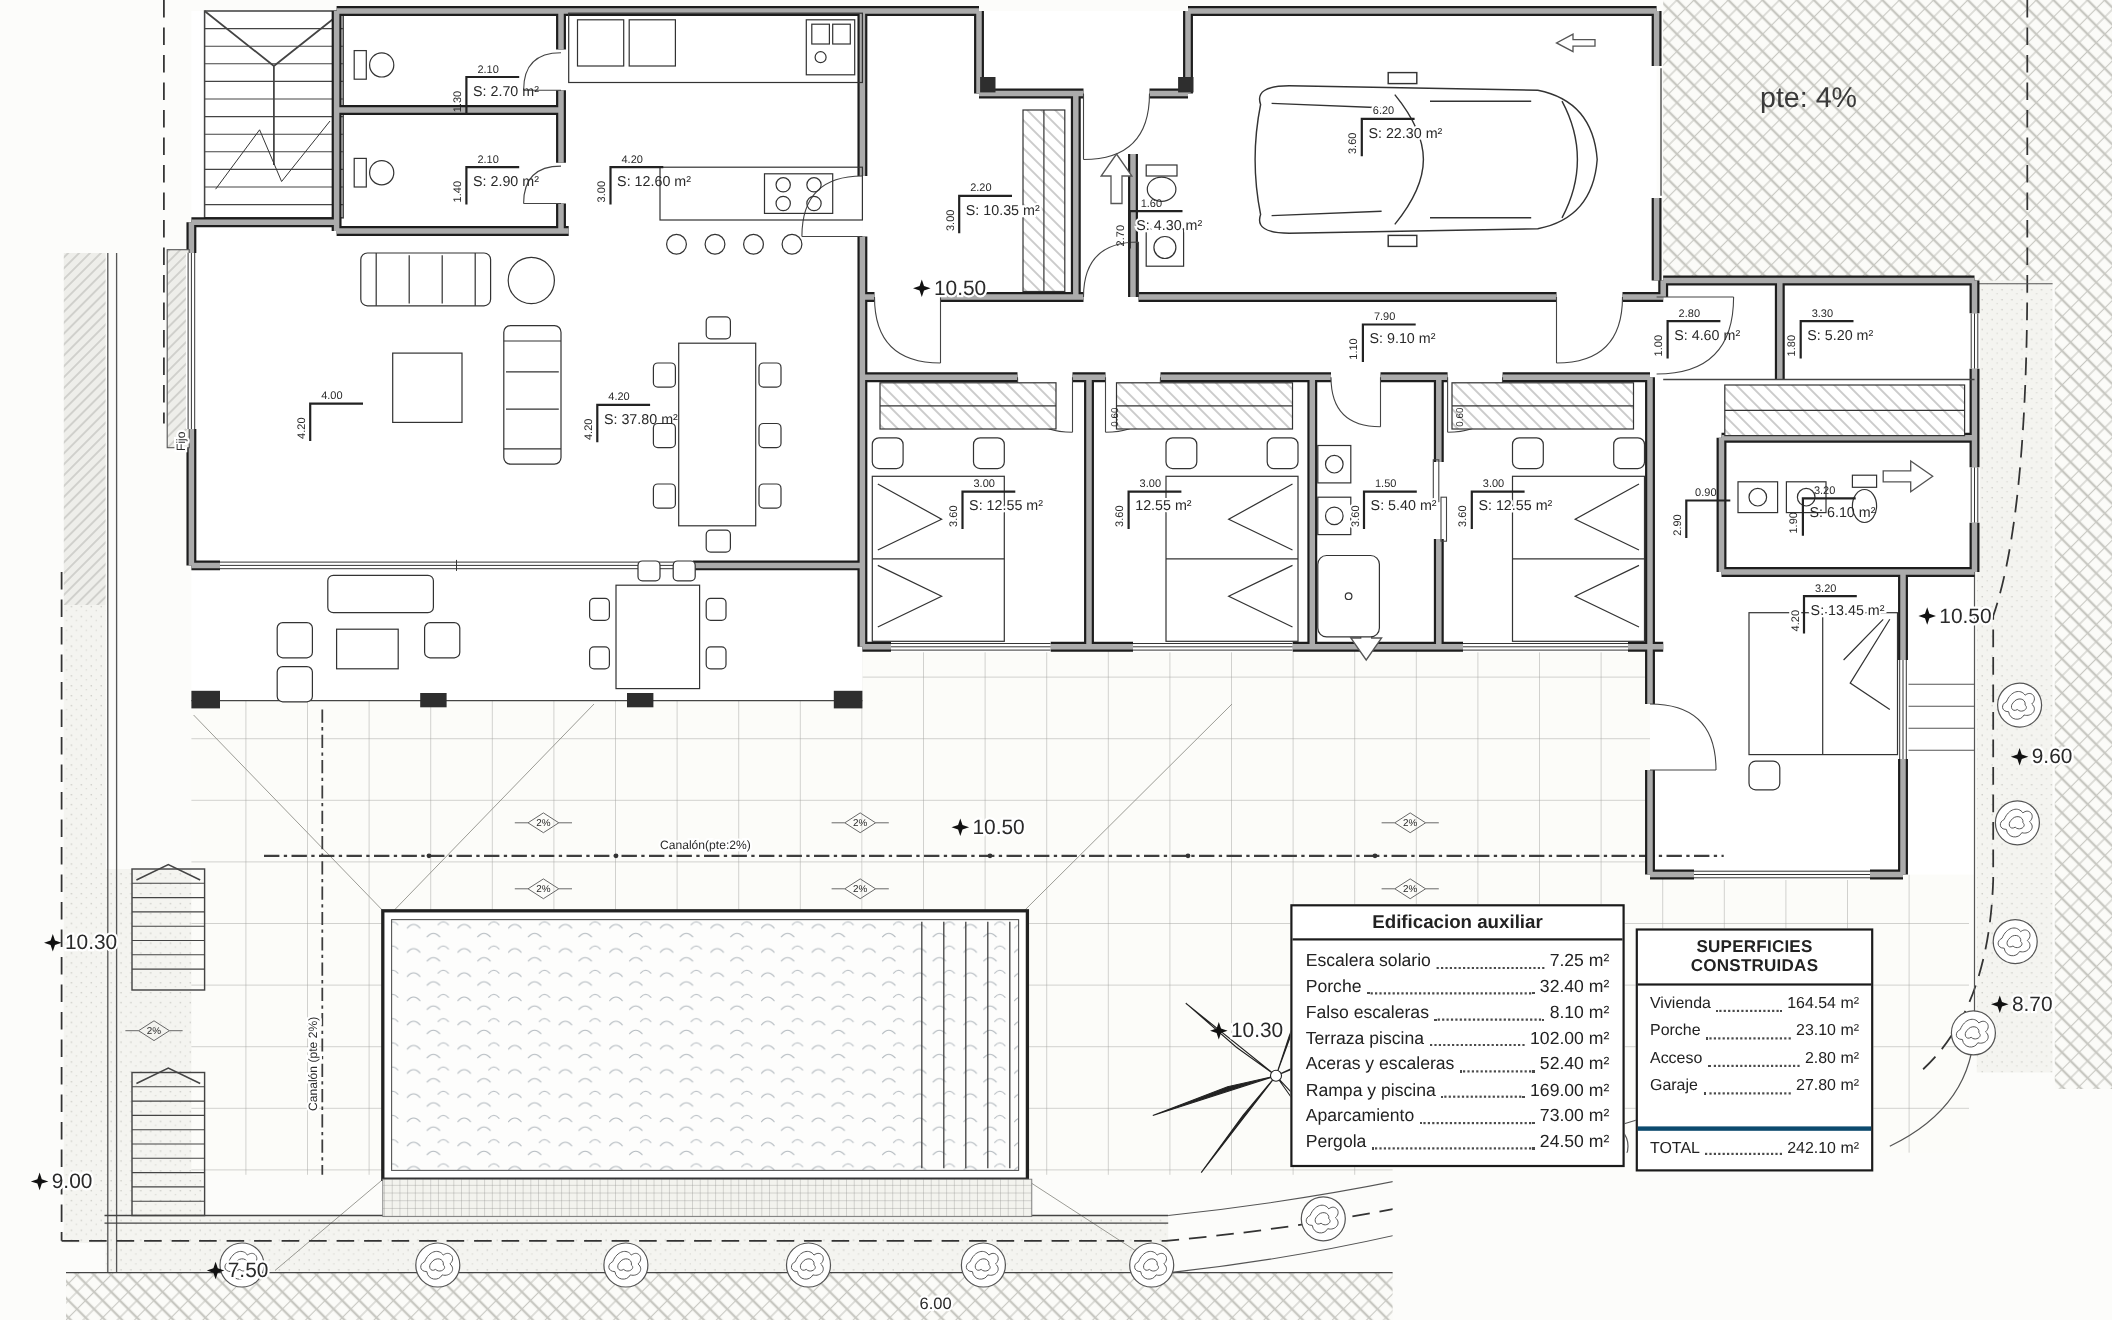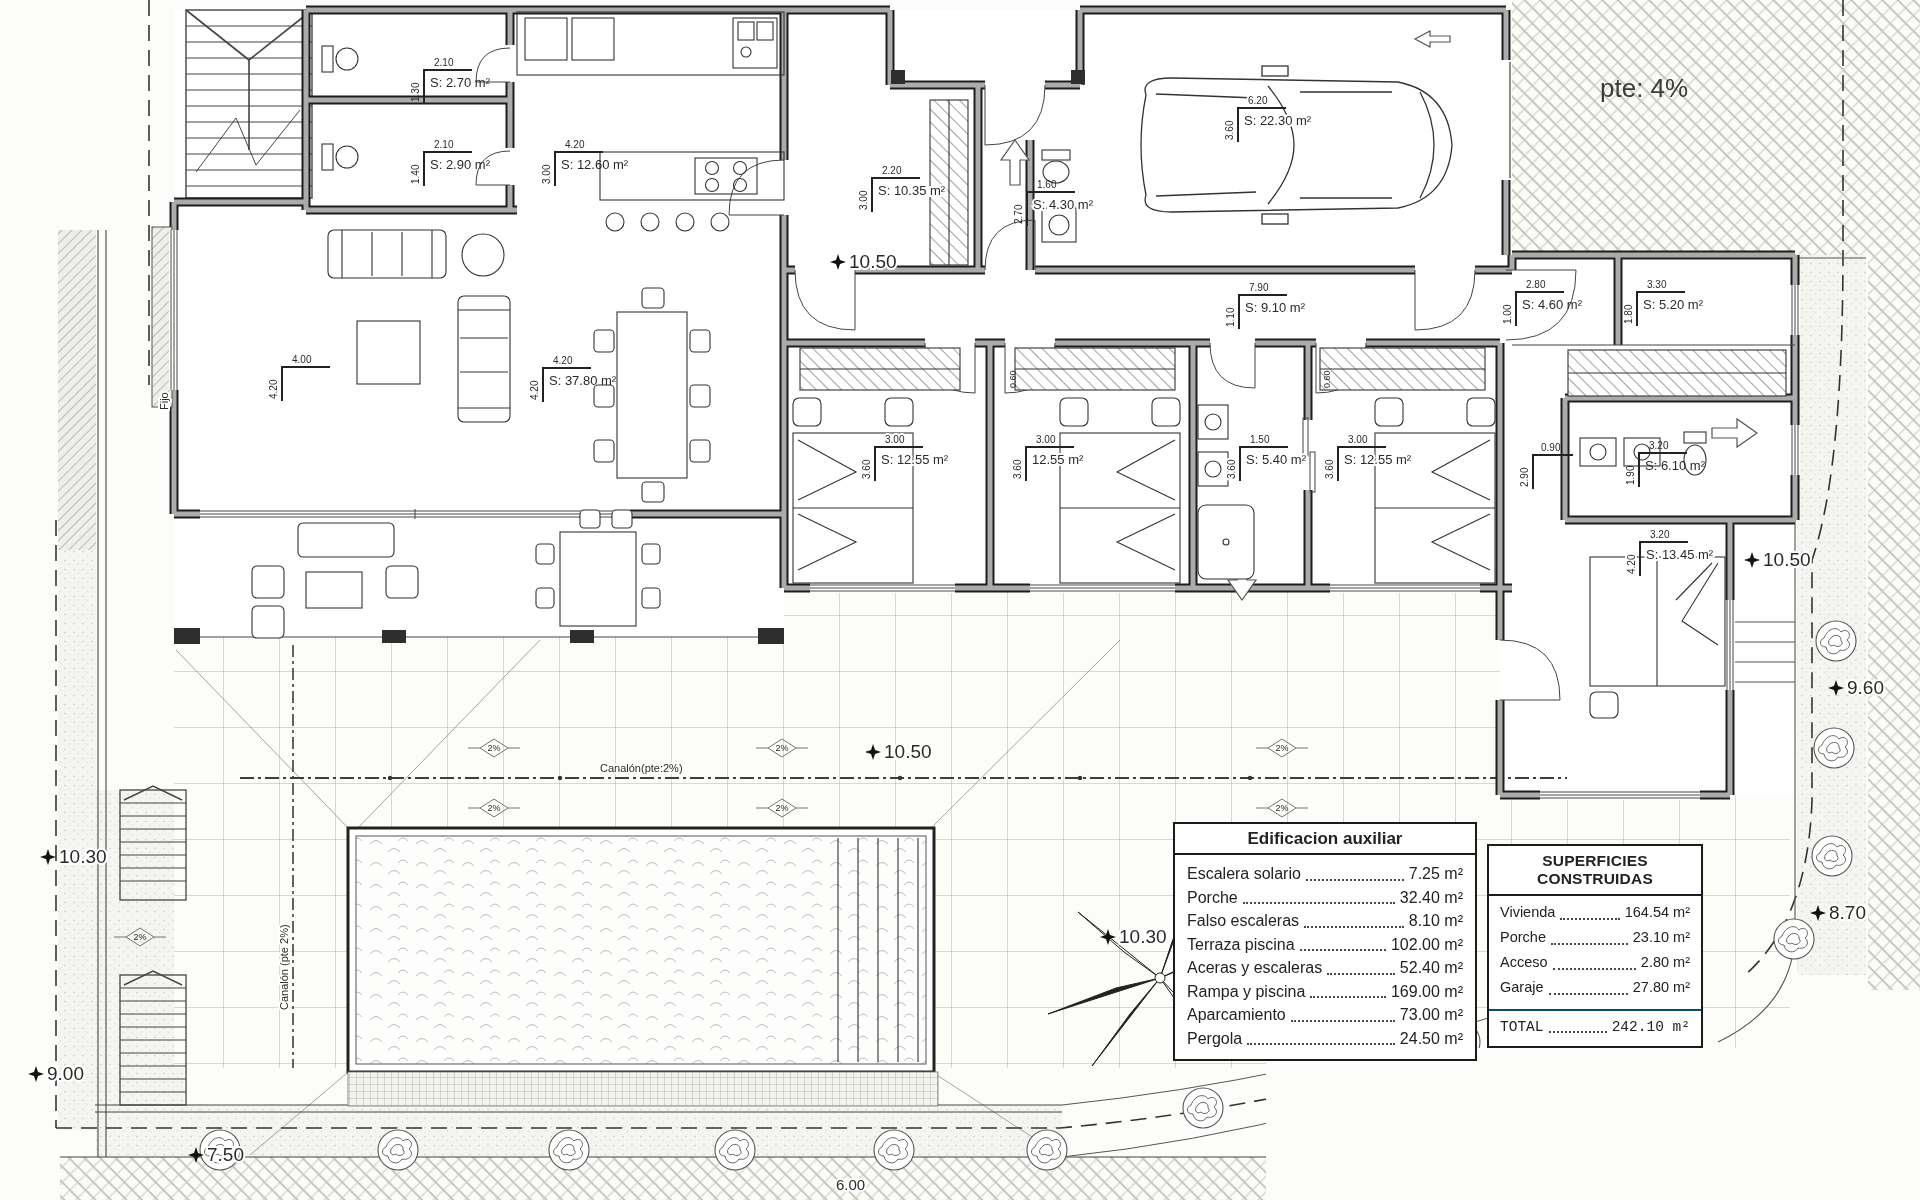--- a/index.html
+++ b/index.html
@@ -19,21 +19,21 @@
   .aux .hd{font-weight:bold;font-size:17px;text-align:center;padding:5px 4px 4px;border-bottom:2px solid #1b1b1b;}
   .aux .bd{padding:7px 12px 9px;}
   .trow{display:flex;align-items:flex-end;font-size:16px;line-height:23.5px;}
   .trow .lb{white-space:nowrap;}
   .trow .dots{flex:1;border-bottom:2px dotted #4a4a4a;margin:0 5px 5px;min-width:10px;}
   .trow .vl{white-space:nowrap;}
   .sup{left:1487px;top:844px;width:216px;}
   .sup .hd{font-weight:bold;font-size:15.5px;text-align:center;padding:6px 4px;border-bottom:2px solid #1b1b1b;letter-spacing:.2px;}
   .sup .bd{padding:4px 11px 2px;}
   .sup .trow{font-size:14.5px;line-height:25px;}
-  .sup .tot{border-top:2px solid #0c4a6e;margin-top:7px;font-family:Liberation Mono, monospace;}
+  .sup .tot{border-top:4px solid #0c4a6e;margin-top:22px;}
   .sup .tot .trow{padding:5px 11px 8px;line-height:22px;}
 </style>
 </head>
 <body>
 
 <div class="stage">
 <svg width="1920" height="1200" viewBox="0 0 1920 1200">
   <defs>
     <pattern id="herr" width="22" height="11" patternUnits="userSpaceOnUse" patternTransform="rotate(45)">
       <rect width="22" height="11" fill="#fbfbf8"></rect>

